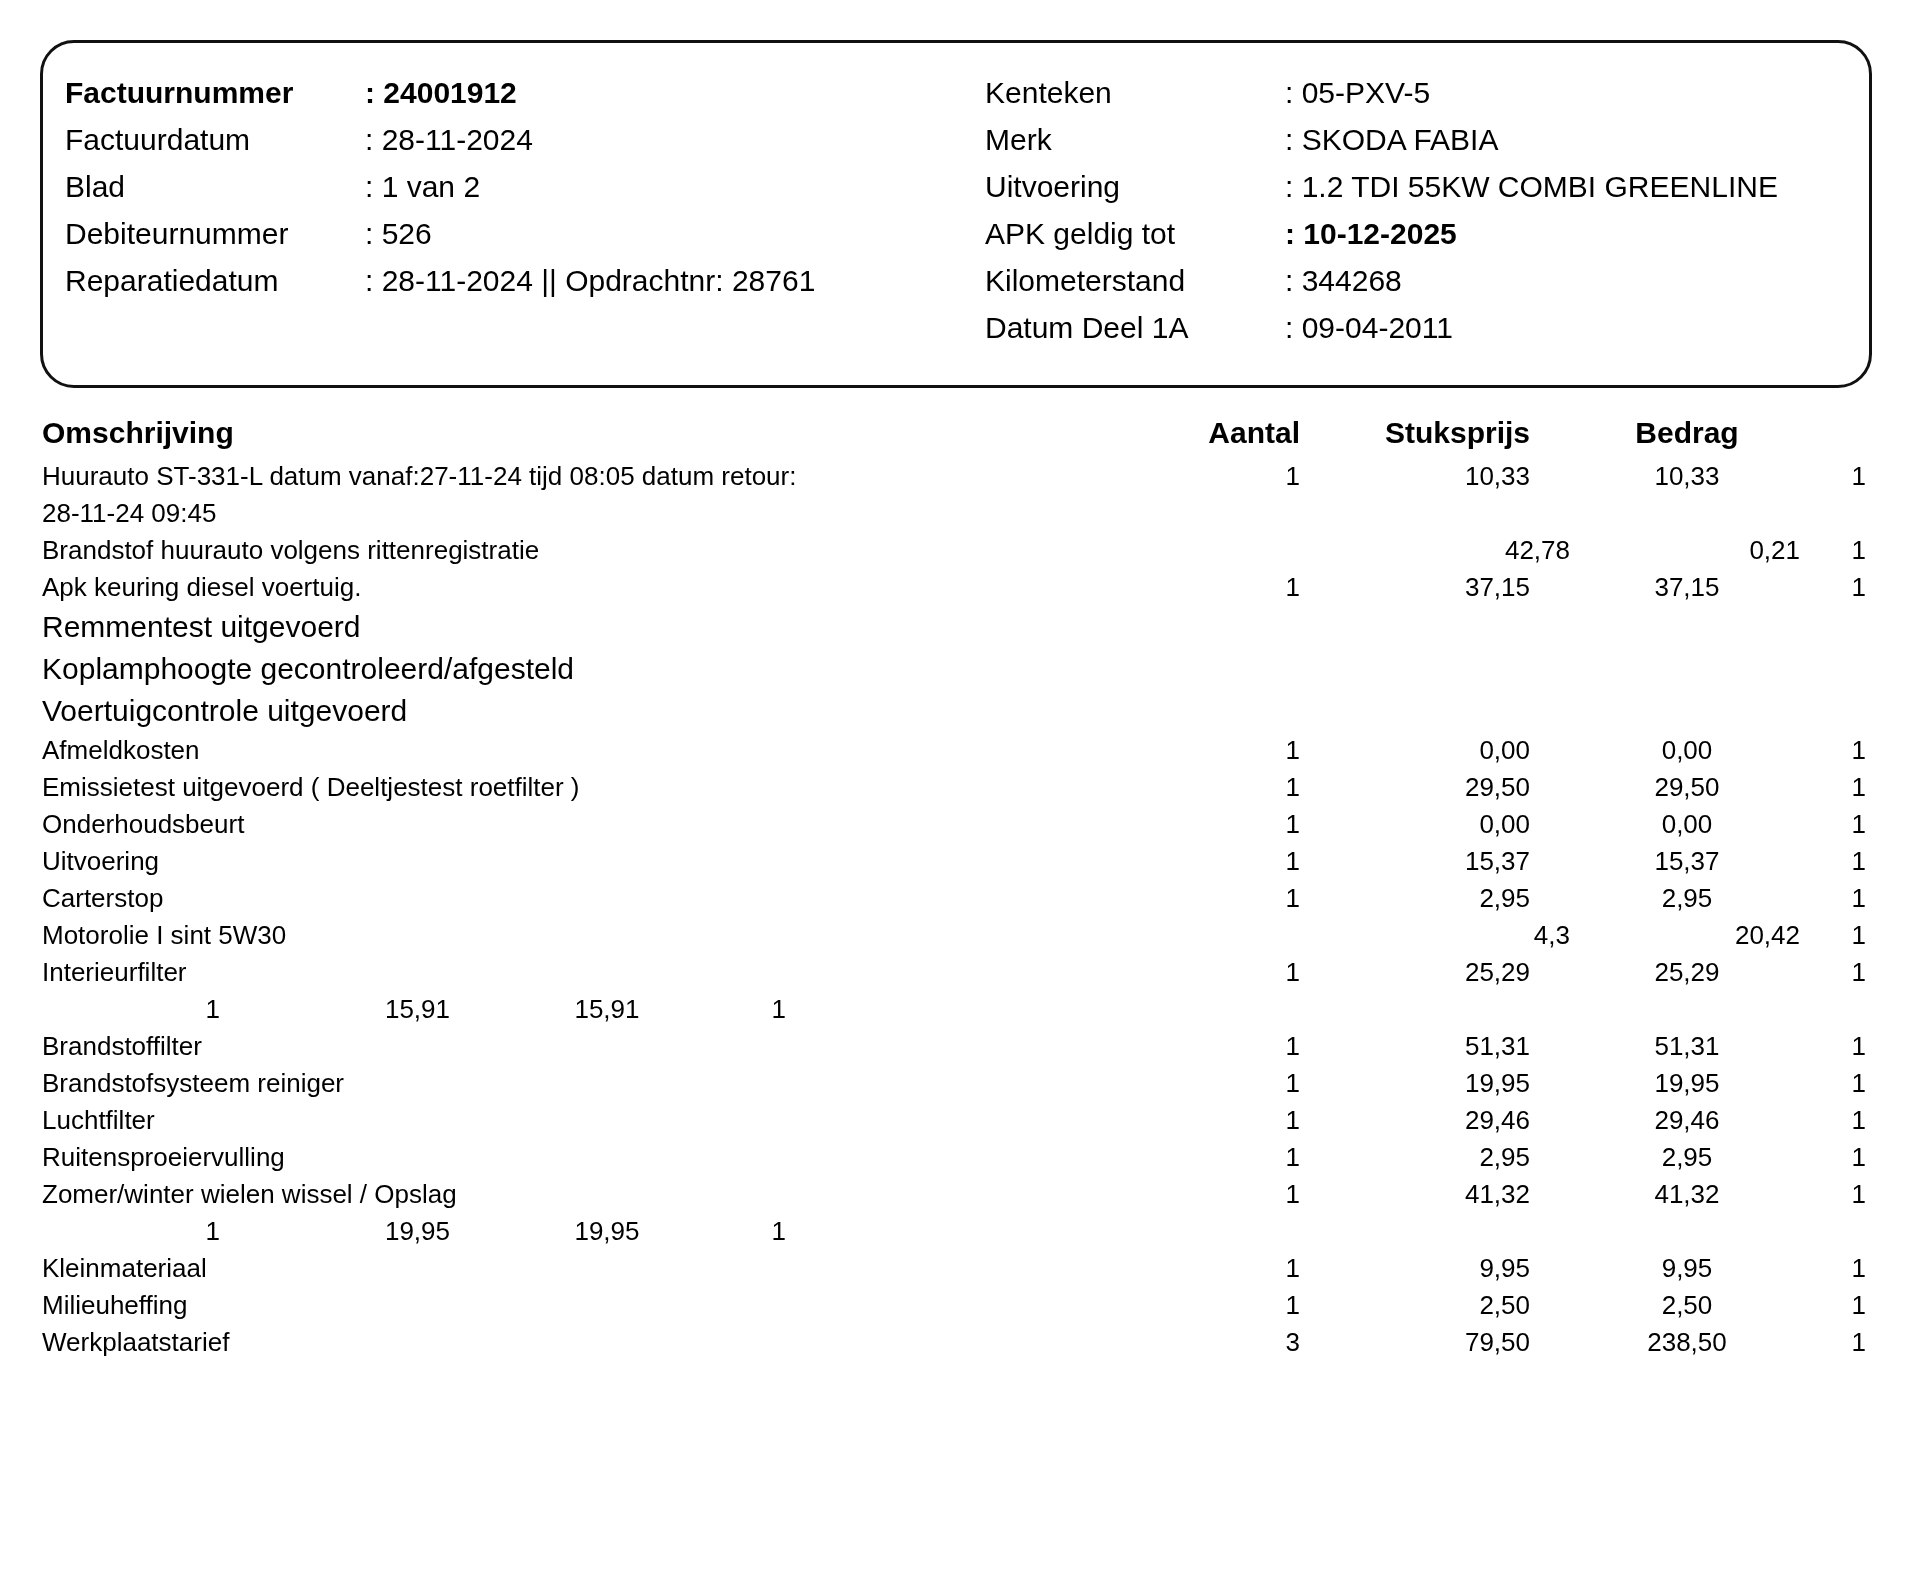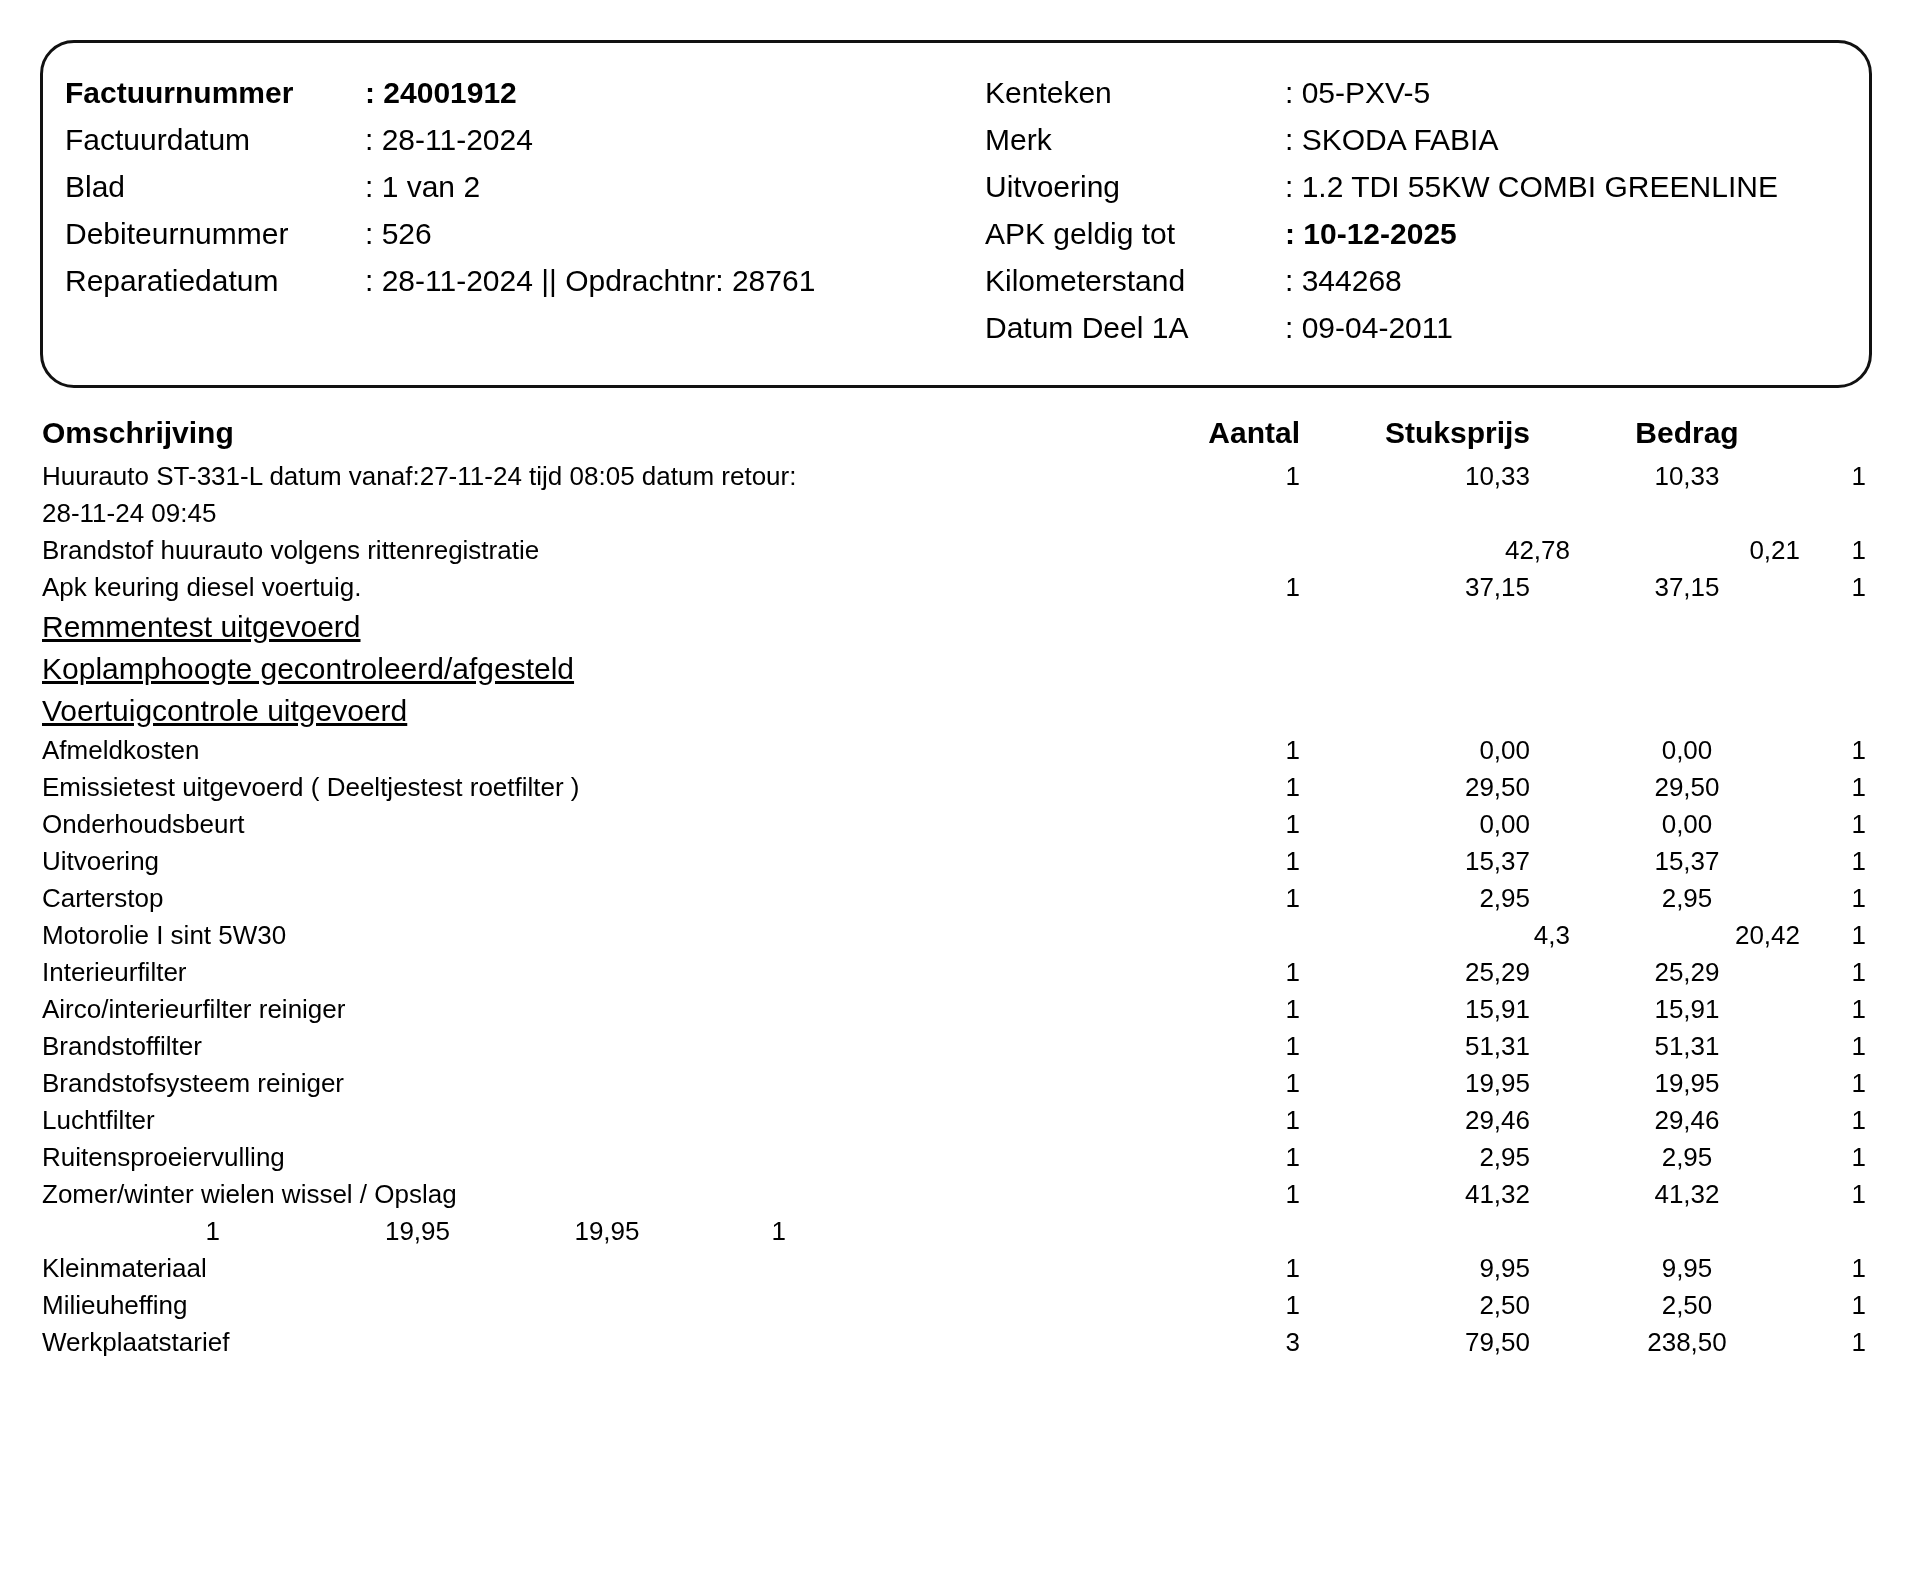--- a/index.html
+++ b/index.html
@@ -98,21 +98,20 @@
   }
   .head-row {
     font-weight: bold;
     font-size: 30px;
     line-height: 50px;
   }
   .head-row .col-desc { padding-left: 2px; }
   .sub-line {
     font-size: 30px;
     line-height: 42px;
-    text-decoration: underline;
   }
   .desc-wrap {
     max-width: 1090px;
   }
 </style>
 </head>
 <body>
 
 <div class="page">
 
@@ -183,21 +182,21 @@
         <div class="row sub-line"><div class="col-desc">Remmentest uitgevoerd</div></div>
         <div class="row sub-line"><div class="col-desc">Koplamphoogte gecontroleerd/afgesteld</div></div>
         <div class="row sub-line"><div class="col-desc">Voertuigcontrole uitgevoerd</div></div>
         <div class="row"><div class="col-desc"><div class="desc-wrap">Afmeldkosten</div></div><div class="col-qty">1</div><div class="col-price">0,00</div><div class="col-amount">0,00</div><div class="col-code">1</div></div>
         <div class="row"><div class="col-desc"><div class="desc-wrap">Emissietest uitgevoerd ( Deeltjestest roetfilter )</div></div><div class="col-qty">1</div><div class="col-price">29,50</div><div class="col-amount">29,50</div><div class="col-code">1</div></div>
         <div class="row"><div class="col-desc"><div class="desc-wrap">Onderhoudsbeurt</div></div><div class="col-qty">1</div><div class="col-price">0,00</div><div class="col-amount">0,00</div><div class="col-code">1</div></div>
         <div class="row"><div class="col-desc"><div class="desc-wrap">Uitvoering</div></div><div class="col-qty">1</div><div class="col-price">15,37</div><div class="col-amount">15,37</div><div class="col-code">1</div></div>
         <div class="row"><div class="col-desc"><div class="desc-wrap">Carterstop</div></div><div class="col-qty">1</div><div class="col-price">2,95</div><div class="col-amount">2,95</div><div class="col-code">1</div></div>
         <div class="row"><div class="col-desc"><div class="desc-wrap">Motorolie I sint 5W30</div></div><div class="col-qty">4,3</div><div class="col-price">20,42</div><div class="col-code">1</div></div>
         <div class="row"><div class="col-desc"><div class="desc-wrap">Interieurfilter</div></div><div class="col-qty">1</div><div class="col-price">25,29</div><div class="col-amount">25,29</div><div class="col-code">1</div></div>
-        <div class="row"><div class="col-desc"><div class="desc-wrap">Airco/interieurfilter reiniger</div></div><div class="col-qty">1</div><div class="col-price">15,91</div><div class="col-amount">15,91</div><div class="col-code">1</div></div>
+        <div class="row"><div class="col-qty">1</div><div class="col-price">15,91</div><div class="col-amount">15,91</div><div class="col-code">1</div></div>
         <div class="row"><div class="col-desc"><div class="desc-wrap">Brandstoffilter</div></div><div class="col-qty">1</div><div class="col-price">51,31</div><div class="col-amount">51,31</div><div class="col-code">1</div></div>
         <div class="row"><div class="col-desc"><div class="desc-wrap">Brandstofsysteem reiniger</div></div><div class="col-qty">1</div><div class="col-price">19,95</div><div class="col-amount">19,95</div><div class="col-code">1</div></div>
         <div class="row"><div class="col-desc"><div class="desc-wrap">Luchtfilter</div></div><div class="col-qty">1</div><div class="col-price">29,46</div><div class="col-amount">29,46</div><div class="col-code">1</div></div>
         <div class="row"><div class="col-desc"><div class="desc-wrap">Ruitensproeiervulling</div></div><div class="col-qty">1</div><div class="col-price">2,95</div><div class="col-amount">2,95</div><div class="col-code">1</div></div>
         <div class="row"><div class="col-desc"><div class="desc-wrap">Zomer/winter wielen wissel / Opslag</div></div><div class="col-qty">1</div><div class="col-price">41,32</div><div class="col-amount">41,32</div><div class="col-code">1</div></div>
         <div class="row"><div class="col-qty">1</div><div class="col-price">19,95</div><div class="col-amount">19,95</div><div class="col-code">1</div></div>
         <div class="row"><div class="col-desc"><div class="desc-wrap">Kleinmateriaal</div></div><div class="col-qty">1</div><div class="col-price">9,95</div><div class="col-amount">9,95</div><div class="col-code">1</div></div>
         <div class="row"><div class="col-desc"><div class="desc-wrap">Milieuheffing</div></div><div class="col-qty">1</div><div class="col-price">2,50</div><div class="col-amount">2,50</div><div class="col-code">1</div></div>
         <div class="row"><div class="col-desc"><div class="desc-wrap">Werkplaatstarief</div></div><div class="col-qty">3</div><div class="col-price">79,50</div><div class="col-amount">238,50</div><div class="col-code">1</div></div>
       </div>

